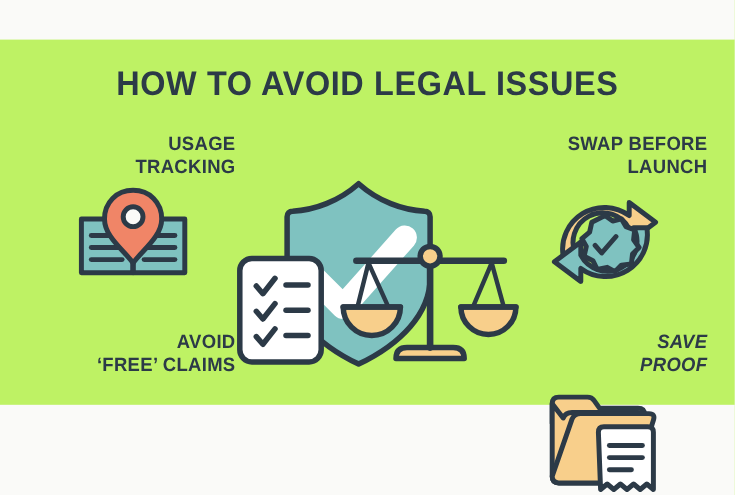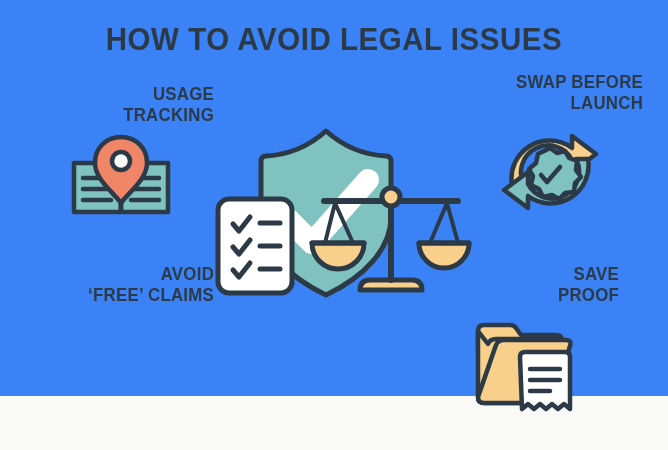--- a/index.html
+++ b/index.html
@@ -10,22 +10,23 @@
     width: 668px;
     height: 450px;
     background: #fafaf8;
     font-family: "Liberation Sans", sans-serif;
     overflow: hidden;
     position: relative;
   }
   #infographic {
     position: relative;
     width: 668px;
-    height: 396px;
-    background: #3b82f6;
+    height: 332px;
+    background: #bef264;
+    margin-top: 36px;
   }
   .title {
     position: absolute;
     top: 22px;
     left: 0;
     width: 668px;
     text-align: center;
     font-size: 31px;
     font-weight: bold;
     letter-spacing: 0.6px;
@@ -47,24 +48,24 @@
     font-family: "Liberation Sans", sans-serif;
     transform: scaleX(0.96);
   }
   .icon-wrap {
     display: flex;
     justify-content: center;
     align-items: flex-start;
   }
   
   #item-usage      { left: 23px;  top: 84px;  width: 195px; }
-  #item-swap       { left: 452px; top: 72px;  width: 195px; }
+  #item-swap       { left: 452px; top: 84px;  width: 195px; }
   #item-avoid      { left: 23px;  top: 264px; width: 195px; }
   #item-terms      { left: 238px; top: 315px; width: 192px; }
-  #item-save       { left: 428px; top: 264px; width: 195px; }
+  #item-save       { left: 452px; top: 264px; width: 195px; font-style: italic; }
   #center-illustration {
     position: absolute;
     left: 208px;
     top: 125px;
     width: 256px;
     height: 180px;
   }
   svg { display: block; overflow: visible; }
 </style>
 </head>

